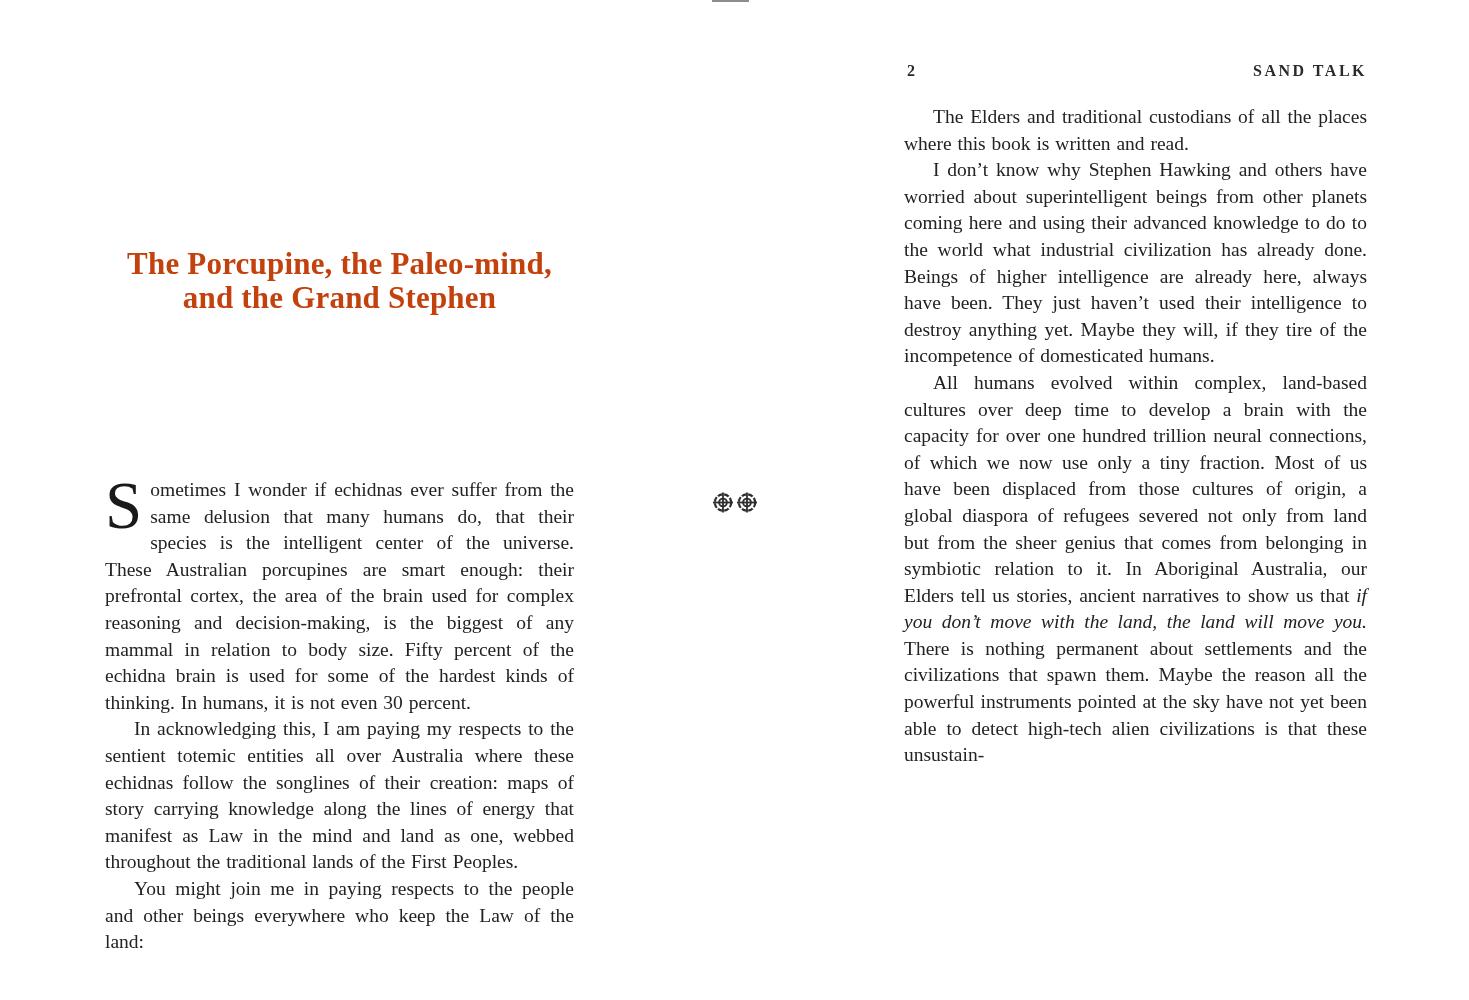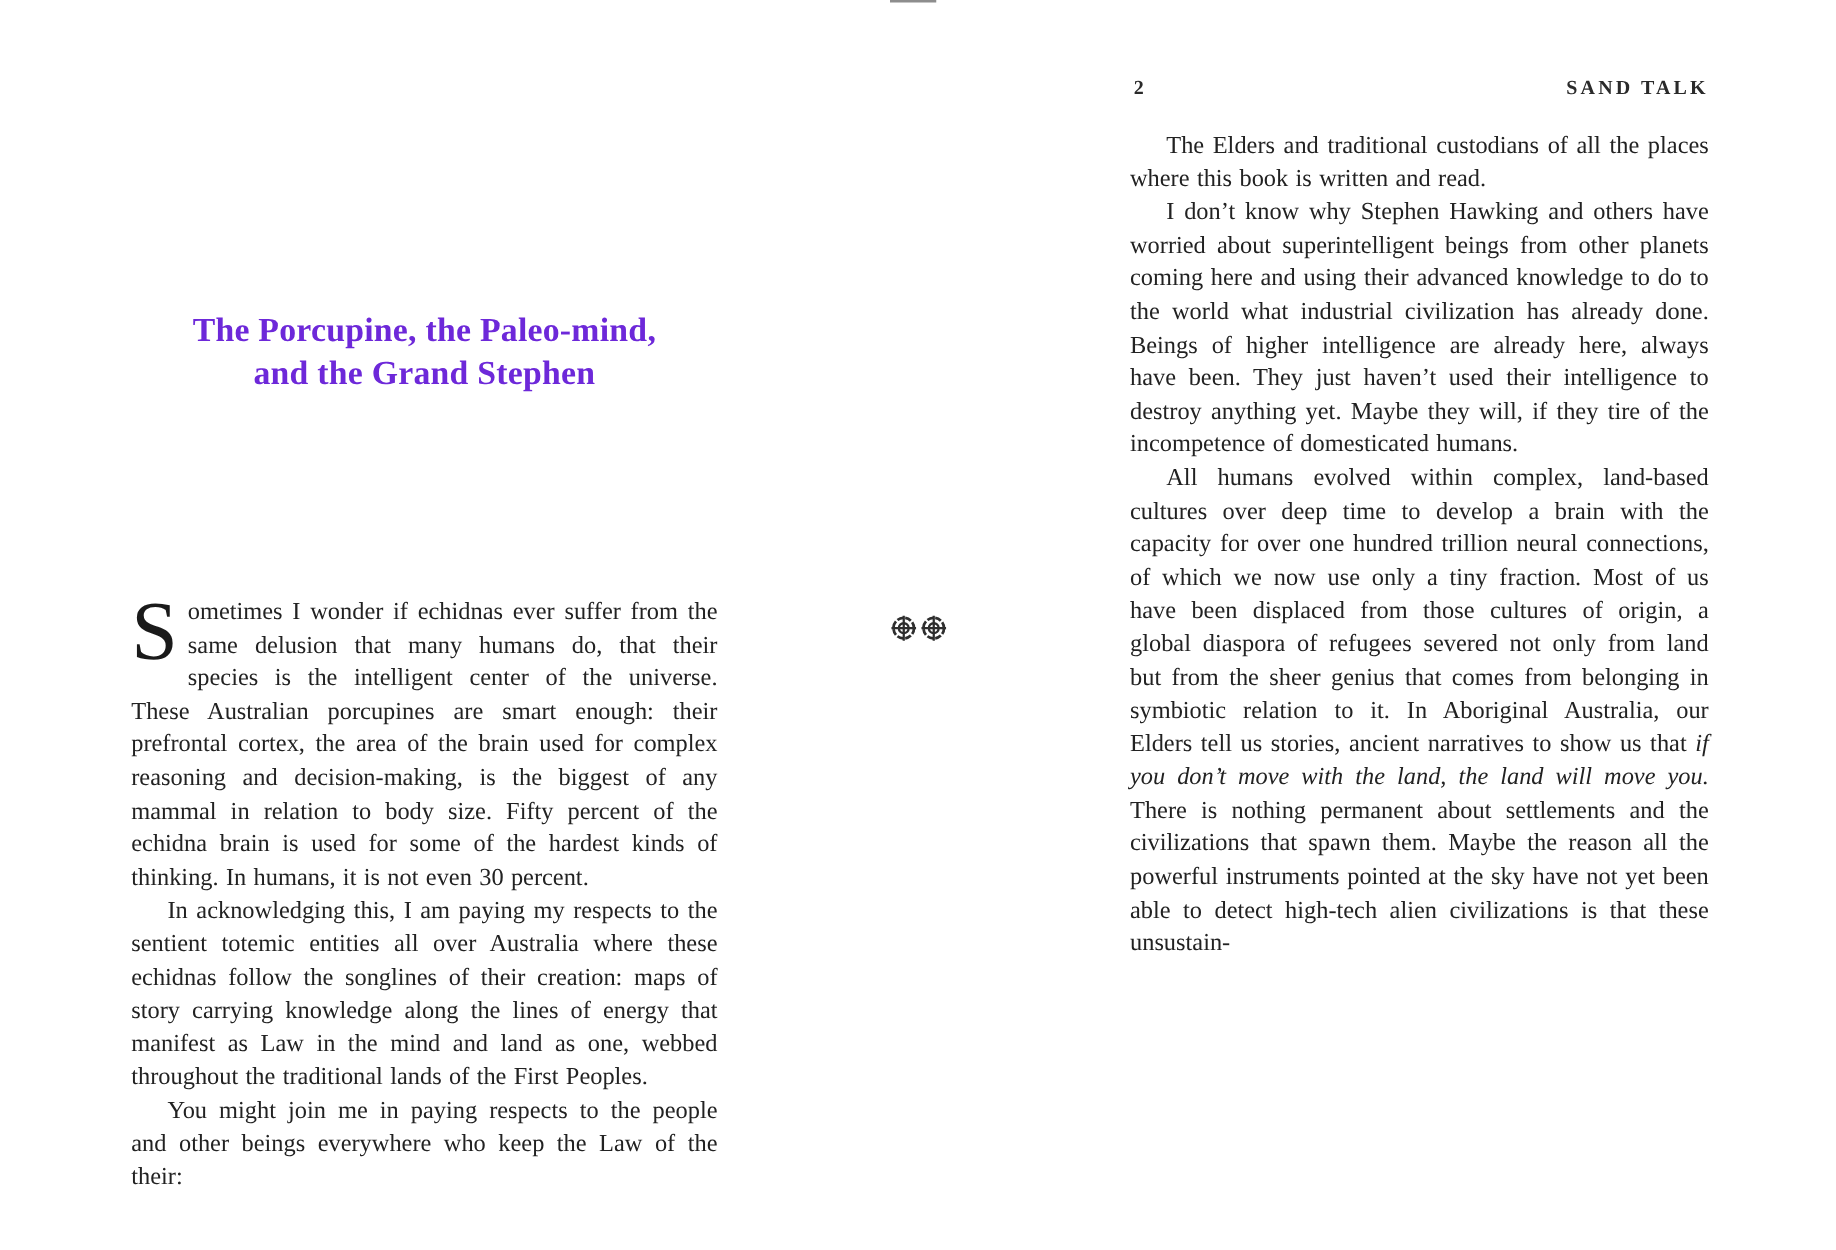--- a/index.html
+++ b/index.html
@@ -24,25 +24,25 @@
   .left-page  { left: 105px; width: 469px; }
   .right-page { left: 904px; width: 463px; }
 
   .chapter-title {
     position: absolute;
     top: 247px;
     left: 0;
     width: 100%;
     margin: 0;
     text-align: center;
-    font-size: 27px;
+    font-size: 31px;
     line-height: 34px;
     font-weight: bold;
     letter-spacing: 0.2px;
-    color: #6d28d9;
+    color: #c2410c;
   }
 
   .body-text { position: absolute; left: 0; width: 100%; }
   .left-body  { top: 477px; }
   .right-body { top: 104px; }
 
   .body-text p {
     margin: 0;
     font-size: 19.5px;
     line-height: 26.6px;
@@ -95,21 +95,21 @@
 <div class="canvas">
 
   <div class="top-mark"></div>
 
   <div class="page left-page">
     <h1 class="chapter-title"><span>The Porcupine, the Paleo-mind,</span><br><span>and the Grand Stephen</span></h1>
 
     <div class="body-text left-body">
       <p><span class="dropcap">S</span><span>ometimes I wonder if echidnas ever suffer from the same delusion that many humans do, that their species is the intelligent center of the universe. These Australian porcupines are smart enough: their prefrontal cortex, the area of the brain used for complex reasoning and decision-making, is the biggest of any mammal in relation to body size. Fifty percent of the echidna brain is used for some of the hardest kinds of thinking. In humans, it is not even 30 percent.</span></p>
       <p class="indent">In acknowledging this, I am paying my respects to the sentient totemic entities all over Australia where these echidnas follow the songlines of their creation: maps of story carrying knowledge along the lines of energy that manifest as Law in the mind and land as one, webbed throughout the traditional lands of the First Peoples.</p>
-      <p class="indent">You might join me in paying respects to the people and other beings everywhere who keep the Law of the their:</p>
+      <p class="indent">You might join me in paying respects to the people and other beings everywhere who keep the Law of the land:</p>
     </div>
   </div>
 
   <div class="gutter-ornament">
     <span>
       <svg width="20" height="21" viewBox="0 0 20 20">
         <circle cx="10" cy="10" r="8.2" fill="none" stroke="#2e2e2e" stroke-width="2.2" stroke-dasharray="5 1.6"></circle>
         <circle cx="10" cy="10" r="3.9" fill="none" stroke="#2e2e2e" stroke-width="1.9"></circle>
         <line x1="10" y1="0" x2="10" y2="20" stroke="#2e2e2e" stroke-width="1.8"></line>
         <line x1="0" y1="10" x2="20" y2="10" stroke="#2e2e2e" stroke-width="1.8"></line>

